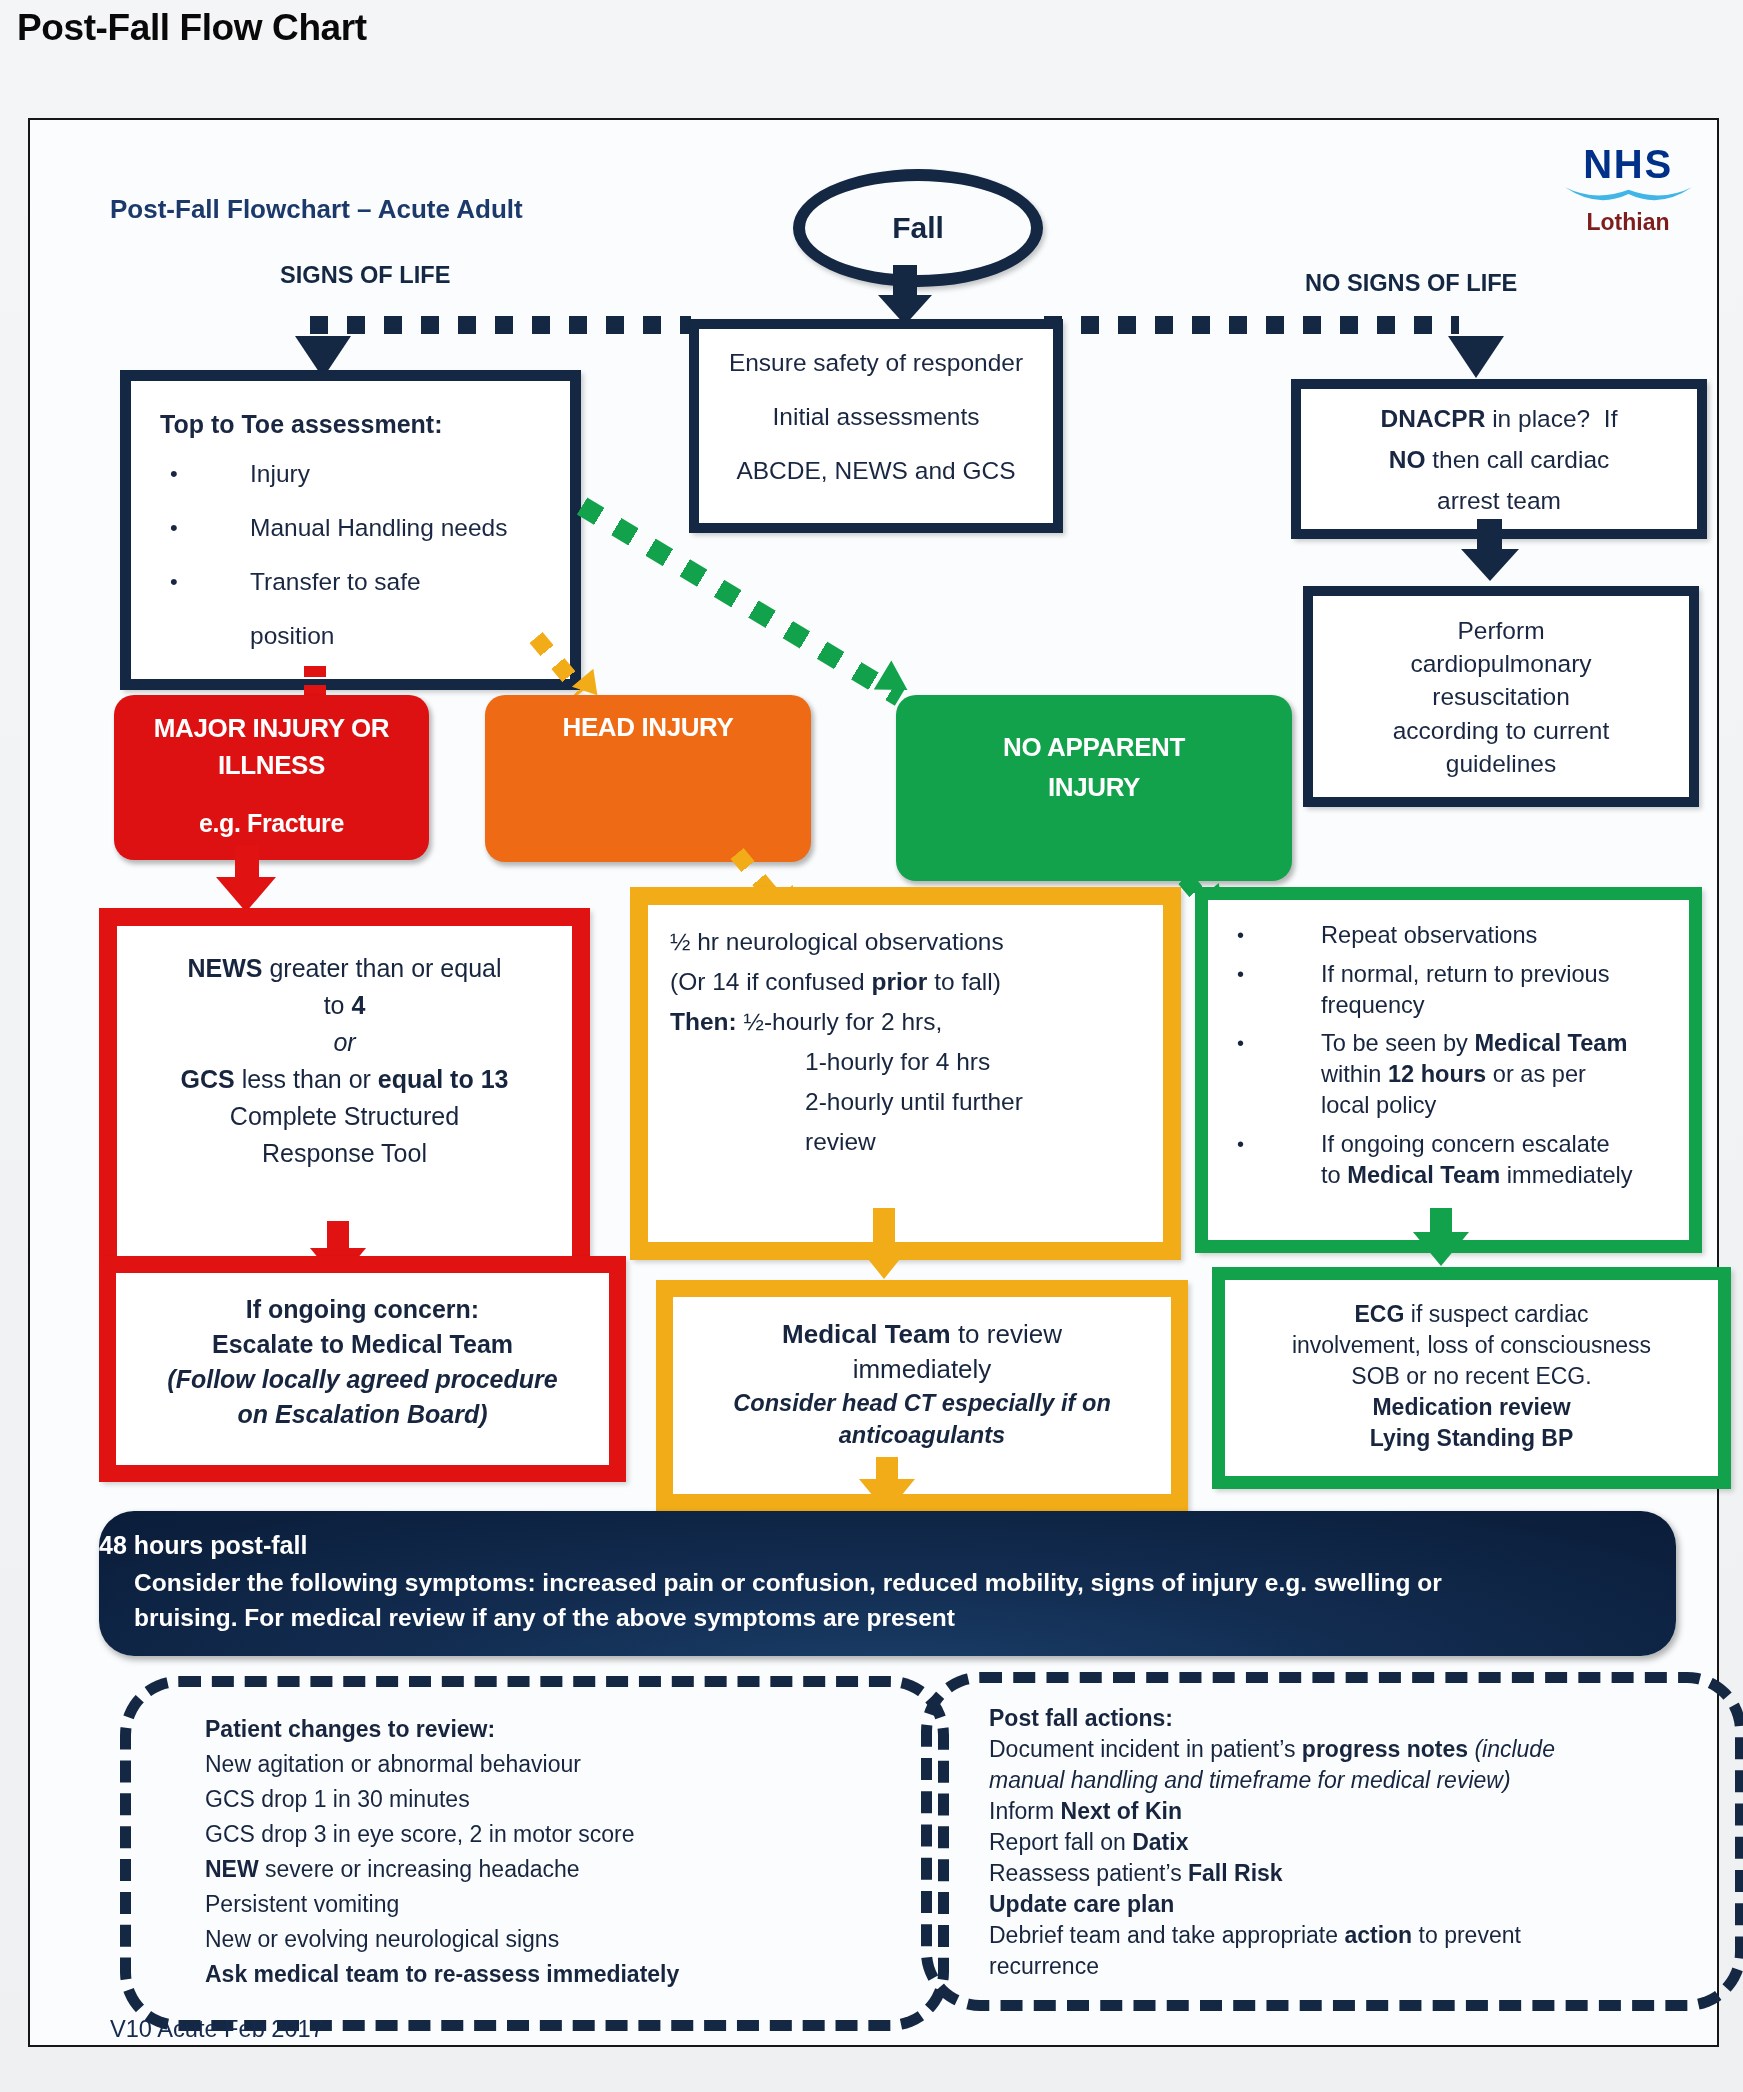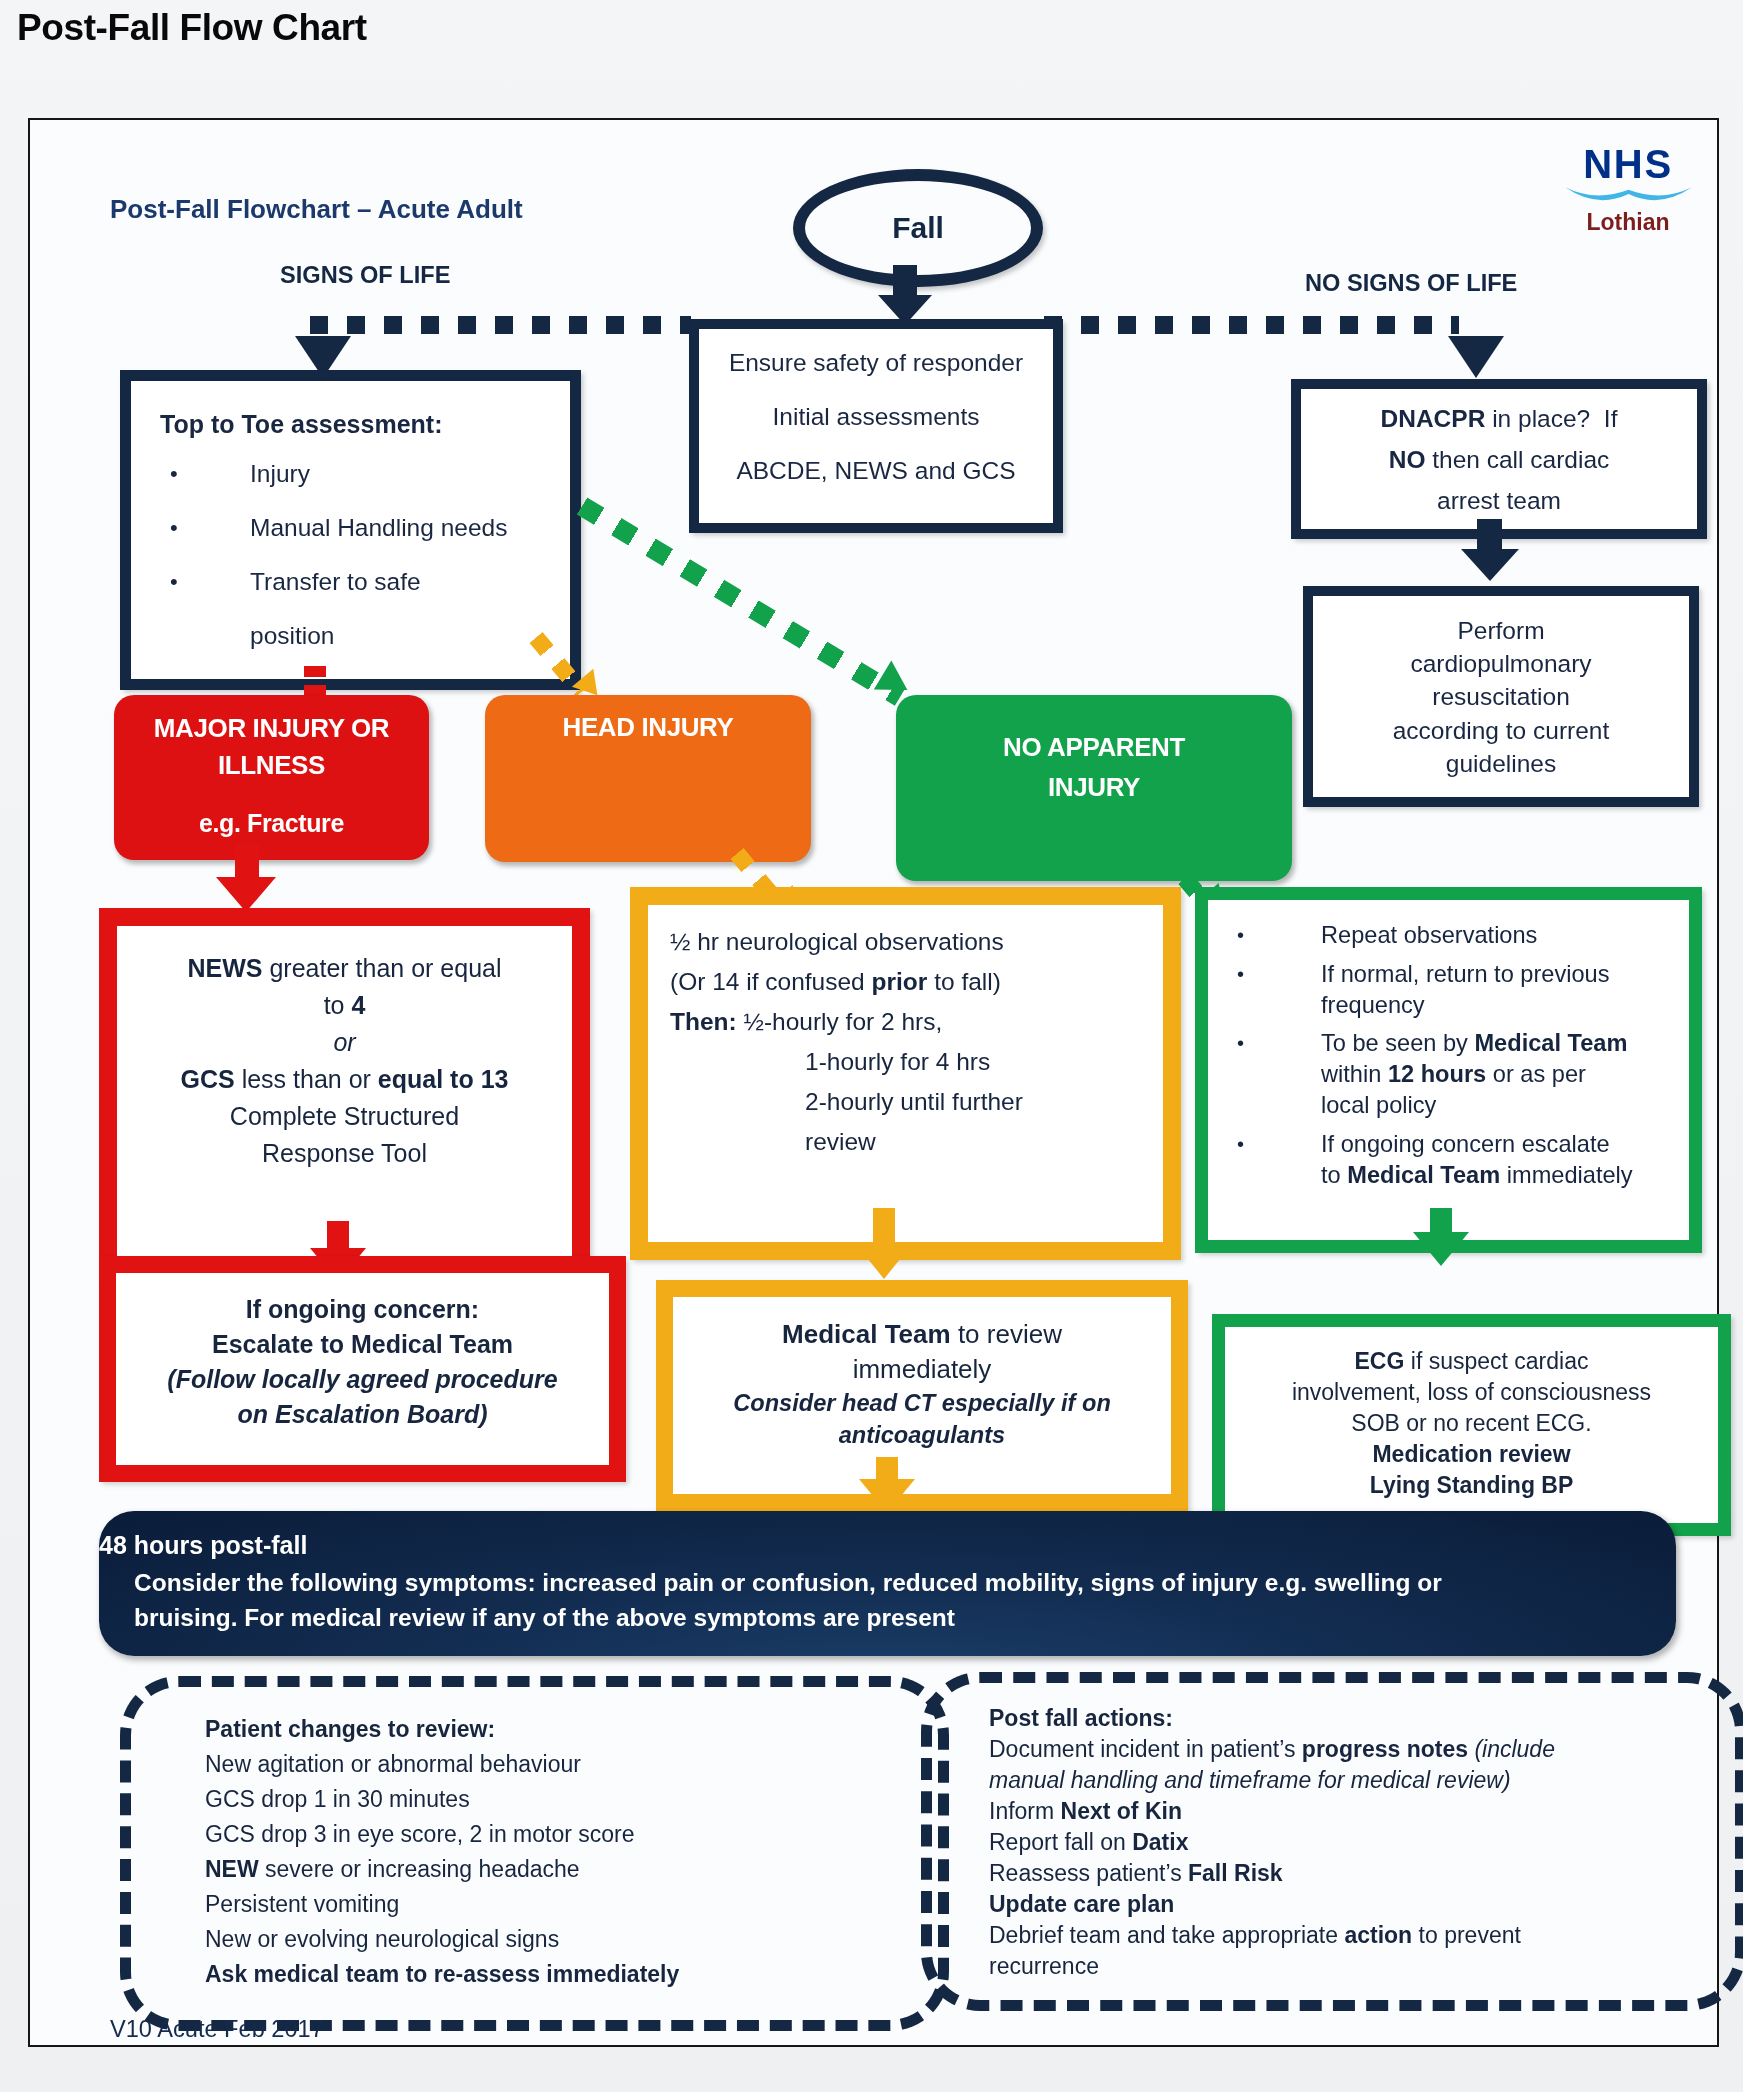--- a/index.html
+++ b/index.html
@@ -241,21 +241,21 @@
         <div class="ln"><span class="b">Escalate to Medical Team</span></div>
         <div class="ln"><span class="b i">(Follow locally agreed procedure</span></div>
         <div class="ln"><span class="b i">on Escalation Board)</span></div>
       </div>
     <div id="yellow-row3" class="abs cbox gold-b" style="left:626px;top:1160px;width:498px;height:177px;">
         <div class="ln"><span class="b">Medical Team</span><span> to review</span></div>
         <div class="ln"><span>immediately</span></div>
         <div class="ln"><span class="b i">Consider head CT especially if on</span></div>
         <div class="ln"><span class="b i">anticoagulants</span></div>
       </div>
-    <div id="green-row3" class="abs cbox green-b" style="left:1182px;top:1147px;width:493px;height:177px;margin-top:47px;">
+    <div id="green-row3" class="abs cbox green-b" style="left:1182px;top:1147px;width:493px;height:177px;">
         <div class="ln"><span class="b">ECG</span><span> if suspect cardiac</span></div>
         <div class="ln"><span>involvement, loss of consciousness</span></div>
         <div class="ln"><span>SOB or no recent ECG.</span></div>
         <div class="ln"><span class="b">Medication review</span></div>
         <div class="ln"><span class="b">Lying Standing BP</span></div>
       </div>
 
     <div class="abs stem" style="left:846px;top:1337px;width:22px;height:25px;background:#F2AC18;"></div>
     <div class="abs tri" style="left:829px;top:1359px;border-left:28px solid transparent;border-right:28px solid transparent;border-top:34px solid #F2AC18;"></div>
 

